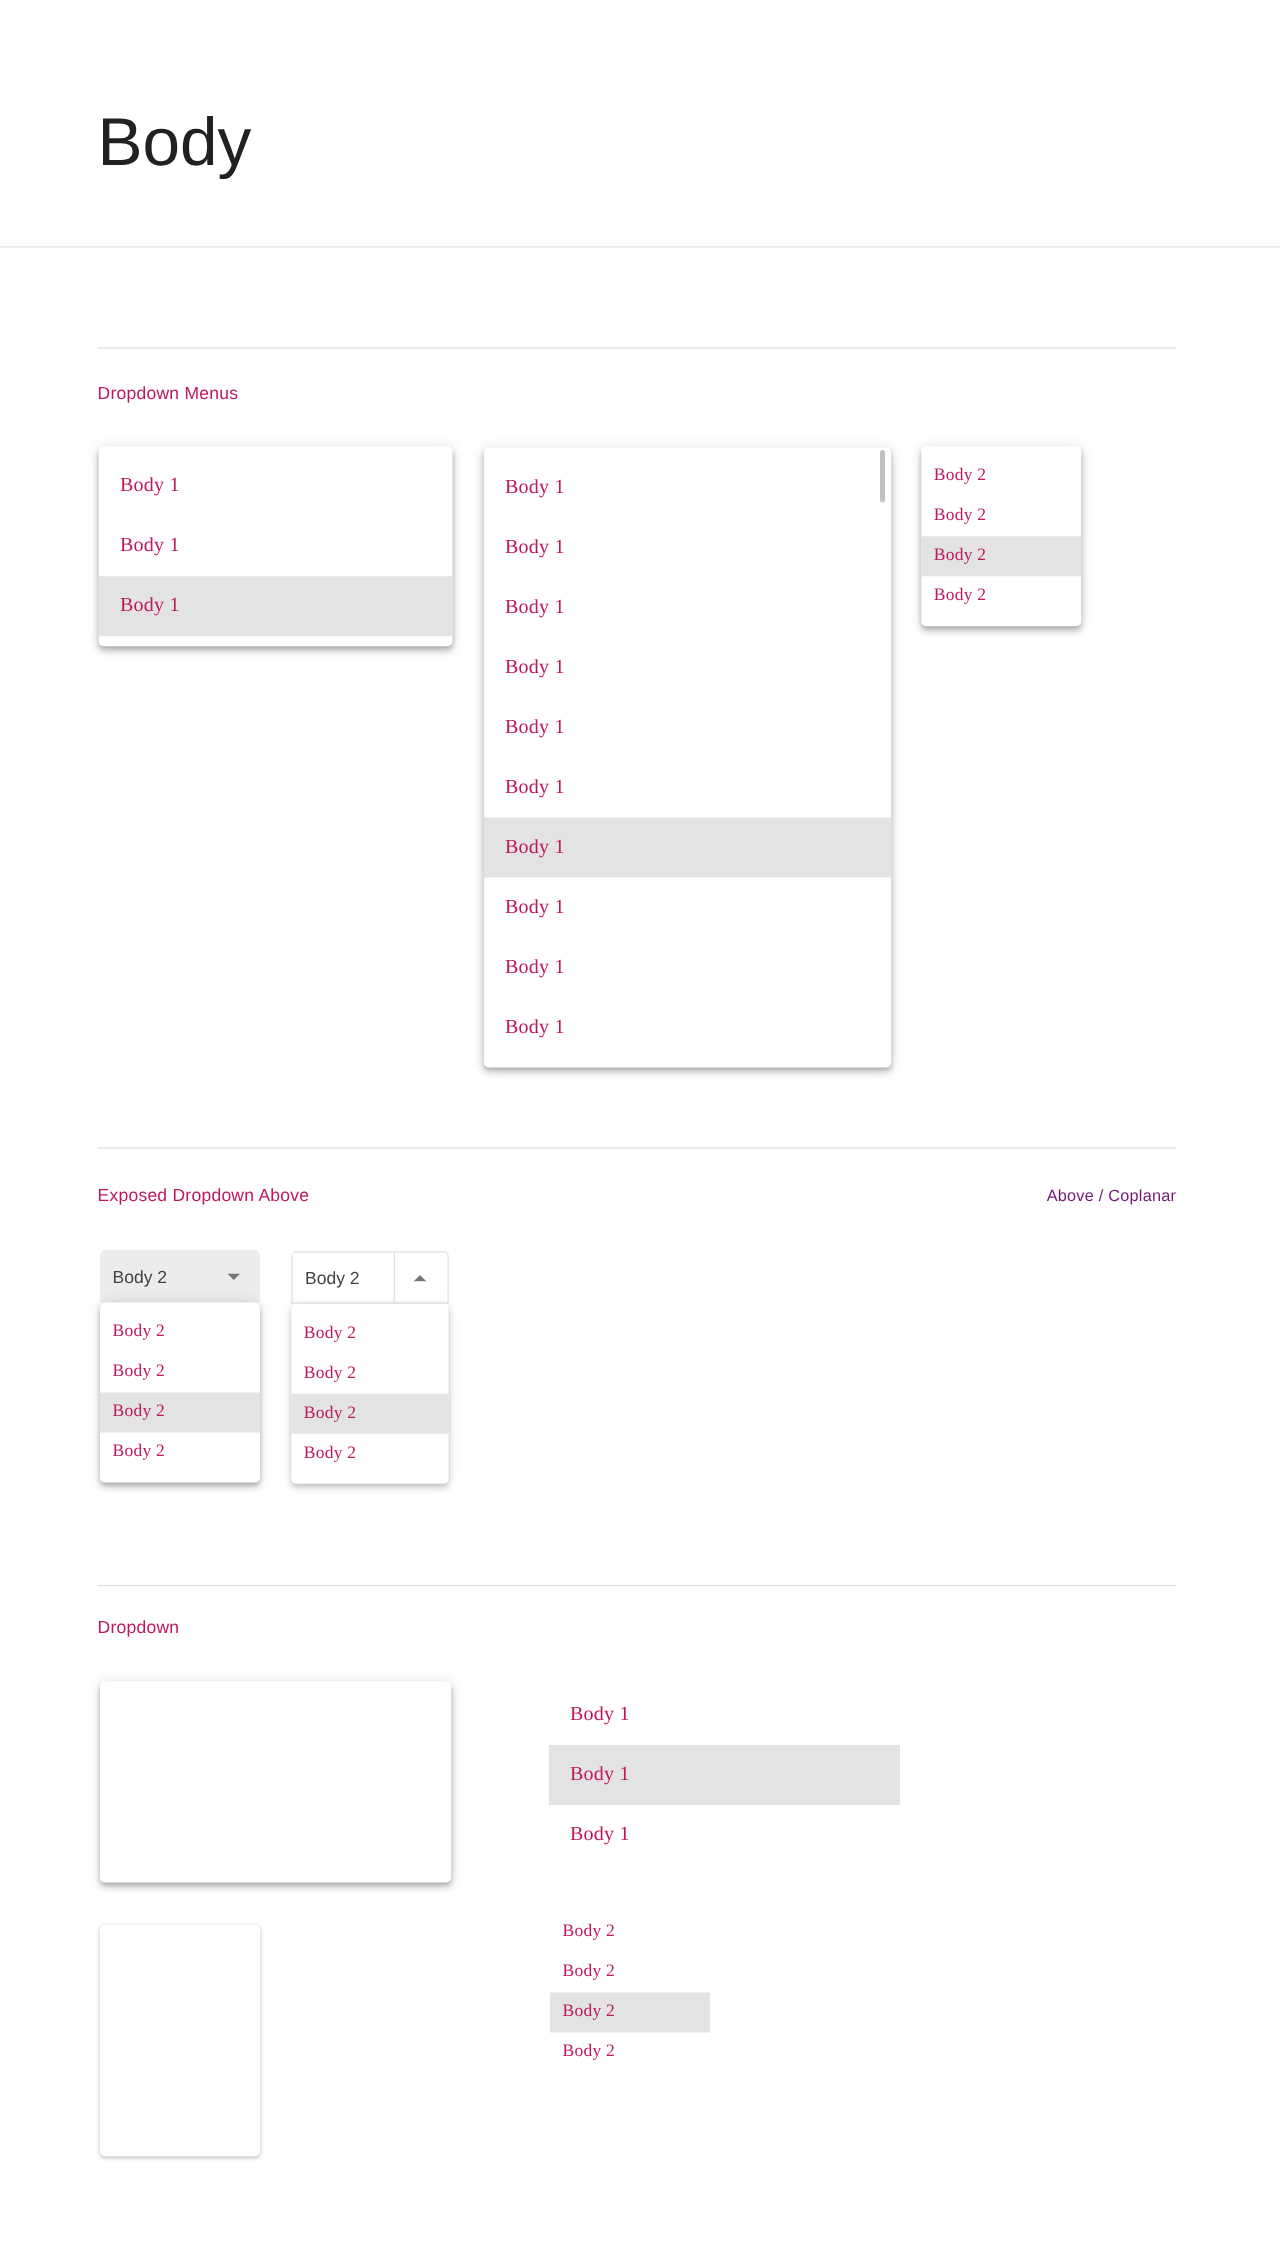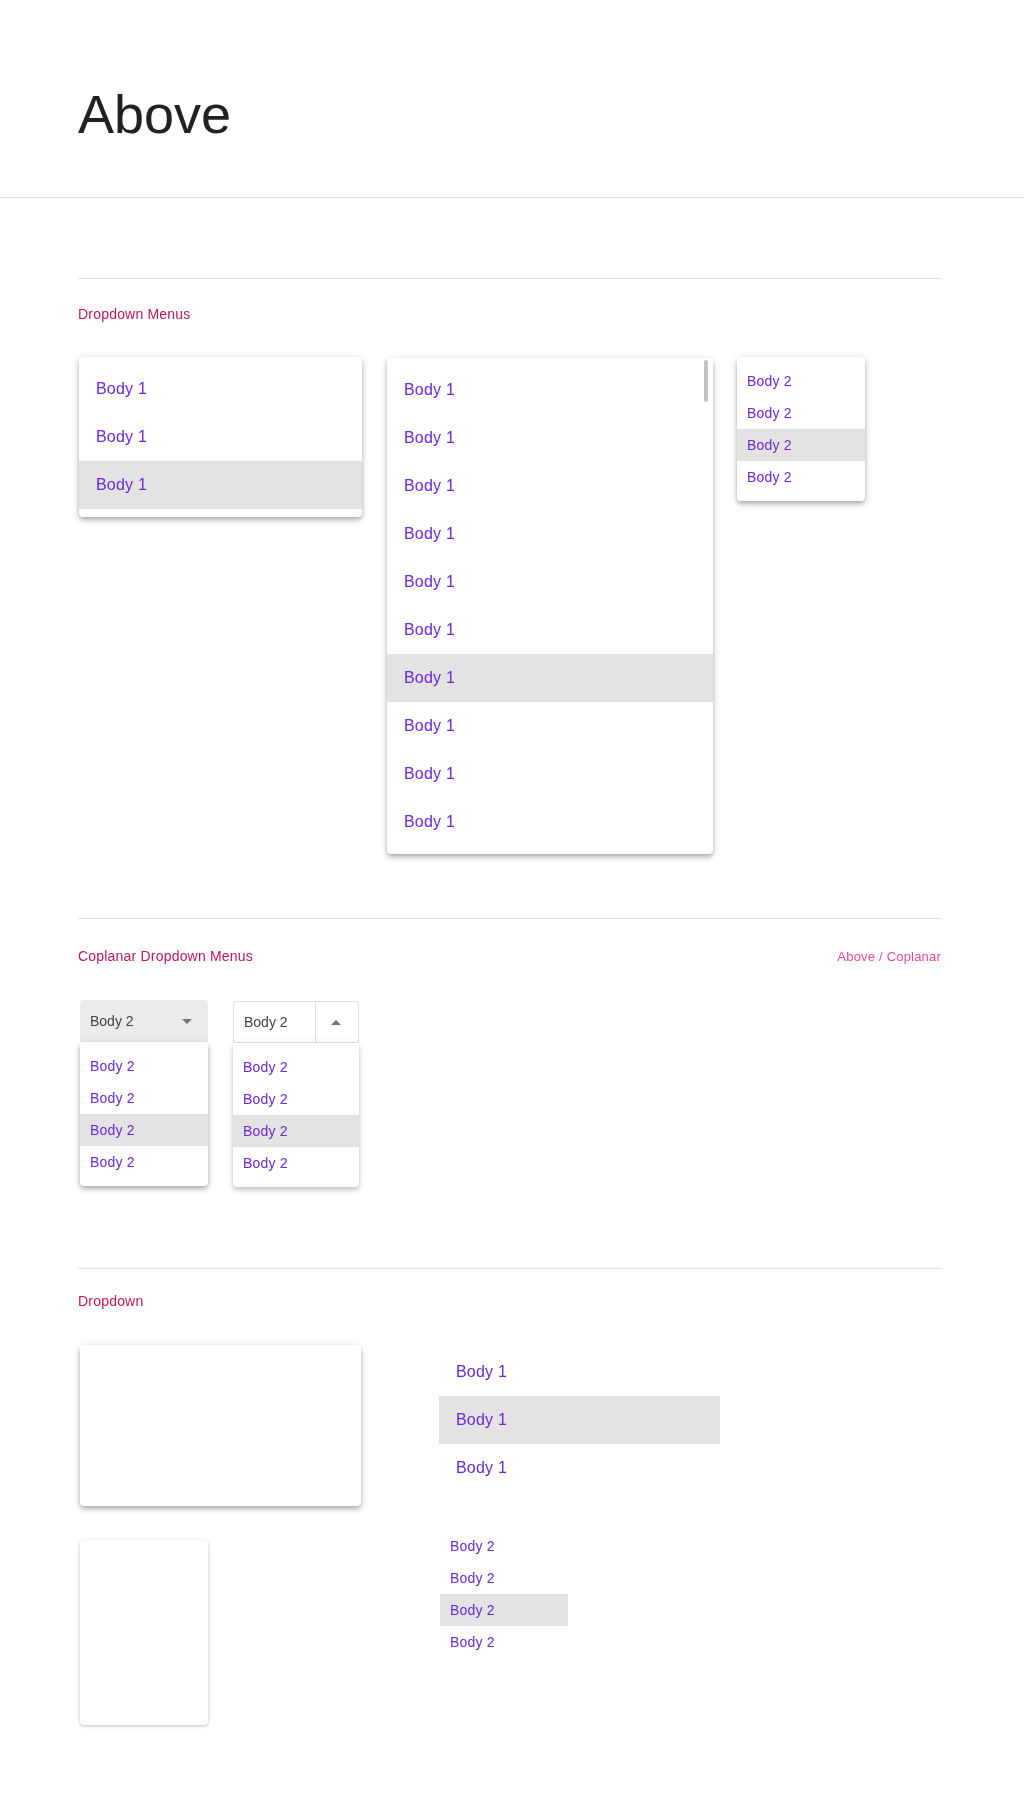--- a/index.html
+++ b/index.html
@@ -7,28 +7,28 @@
     width:1024px;height:1800px;background:#fff;position:relative;
     font-family:"Liberation Sans", sans-serif;color:#212121;overflow:hidden;
   }
   .page-title{
     position:absolute;left:78px;top:86px;margin:0;
     font-size:54px;line-height:56px;font-weight:400;color:#212121;letter-spacing:0;
   }
   .full-divider{position:absolute;left:0;top:197px;width:1024px;height:1px;background:#e0e0e0;}
   .rule{position:absolute;left:78px;width:863px;height:1px;background:#e0e0e0;}
   .sec-label{position:absolute;left:78px;font-size:14px;color:#be185d;letter-spacing:.2px;}
-  .hint{position:absolute;right:83px;font-size:13px;color:#ec4899;letter-spacing:.2px;}
+  .hint{position:absolute;right:83px;font-size:13px;color:#701a75;letter-spacing:.2px;}
 
   .menu{
     position:absolute;background:#fff;border-radius:4px;padding:8px 0;box-sizing:border-box;
     box-shadow:0 2px 4px -1px rgba(0,0,0,.2),0 4px 5px 0 rgba(0,0,0,.14),0 1px 10px 0 rgba(0,0,0,.12);
   }
   .rowlist{position:absolute;}
-  .menu-item{display:flex;align-items:center;color:#6d28d9;box-sizing:border-box;}
+  .menu-item{display:flex;align-items:center;color:#be185d;box-sizing:border-box;font-family:Liberation Serif, serif;}
   .m48 .menu-item{height:48px;font-size:16px;padding-left:17px;letter-spacing:.2px;}
   .m32 .menu-item{height:32px;font-size:14px;padding-left:10px;letter-spacing:.2px;}
   .menu-item.selected{background:#e3e3e3;}
 
   #menu-basic{left:79px;top:357px;width:283px;}
   #menu-scroll{left:387px;top:358px;width:326px;}
   #menu-dense{left:737px;top:357px;width:128px;}
   .scroll-thumb{position:absolute;left:317px;top:2px;width:4px;height:42px;background:#c1c1c1;border-radius:2px;}
 
   .field-filled{
@@ -69,21 +69,21 @@
   #label-1{top:306px;}
   #divider-2{top:918px;}
   #label-2{top:948px;}
   #hint-2{top:949px;}
   #divider-3{top:1268px;}
   #label-3{top:1293px;}
 </style>
 </head>
 <body>
 
-<h1 class="page-title">Above</h1>
+<h1 class="page-title">Body</h1>
 <div class="full-divider"></div>
 
 <div class="rule" id="divider-1"></div>
 <div class="sec-label" id="label-1">Dropdown Menus</div>
 
 <div class="menu m48" id="menu-basic">
     <div class="menu-item">Body 1</div>
     <div class="menu-item">Body 1</div>
     <div class="menu-item selected">Body 1</div>
   </div>
@@ -103,21 +103,21 @@
   </div>
 
 <div class="menu m32" id="menu-dense">
     <div class="menu-item">Body 2</div>
     <div class="menu-item">Body 2</div>
     <div class="menu-item selected">Body 2</div>
     <div class="menu-item">Body 2</div>
   </div>
 
 <div class="rule" id="divider-2"></div>
-<div class="sec-label" id="label-2">Coplanar Dropdown Menus</div>
+<div class="sec-label" id="label-2">Exposed Dropdown Above</div>
 <div class="hint" id="hint-2">Above / Coplanar</div>
 
 <div class="field-filled">
   <span>Body 2</span>
   <span class="caret-down"></span>
 </div>
 <div class="menu m32" id="menu-exposed-filled">
     <div class="menu-item">Body 2</div>
     <div class="menu-item">Body 2</div>
     <div class="menu-item selected">Body 2</div>

